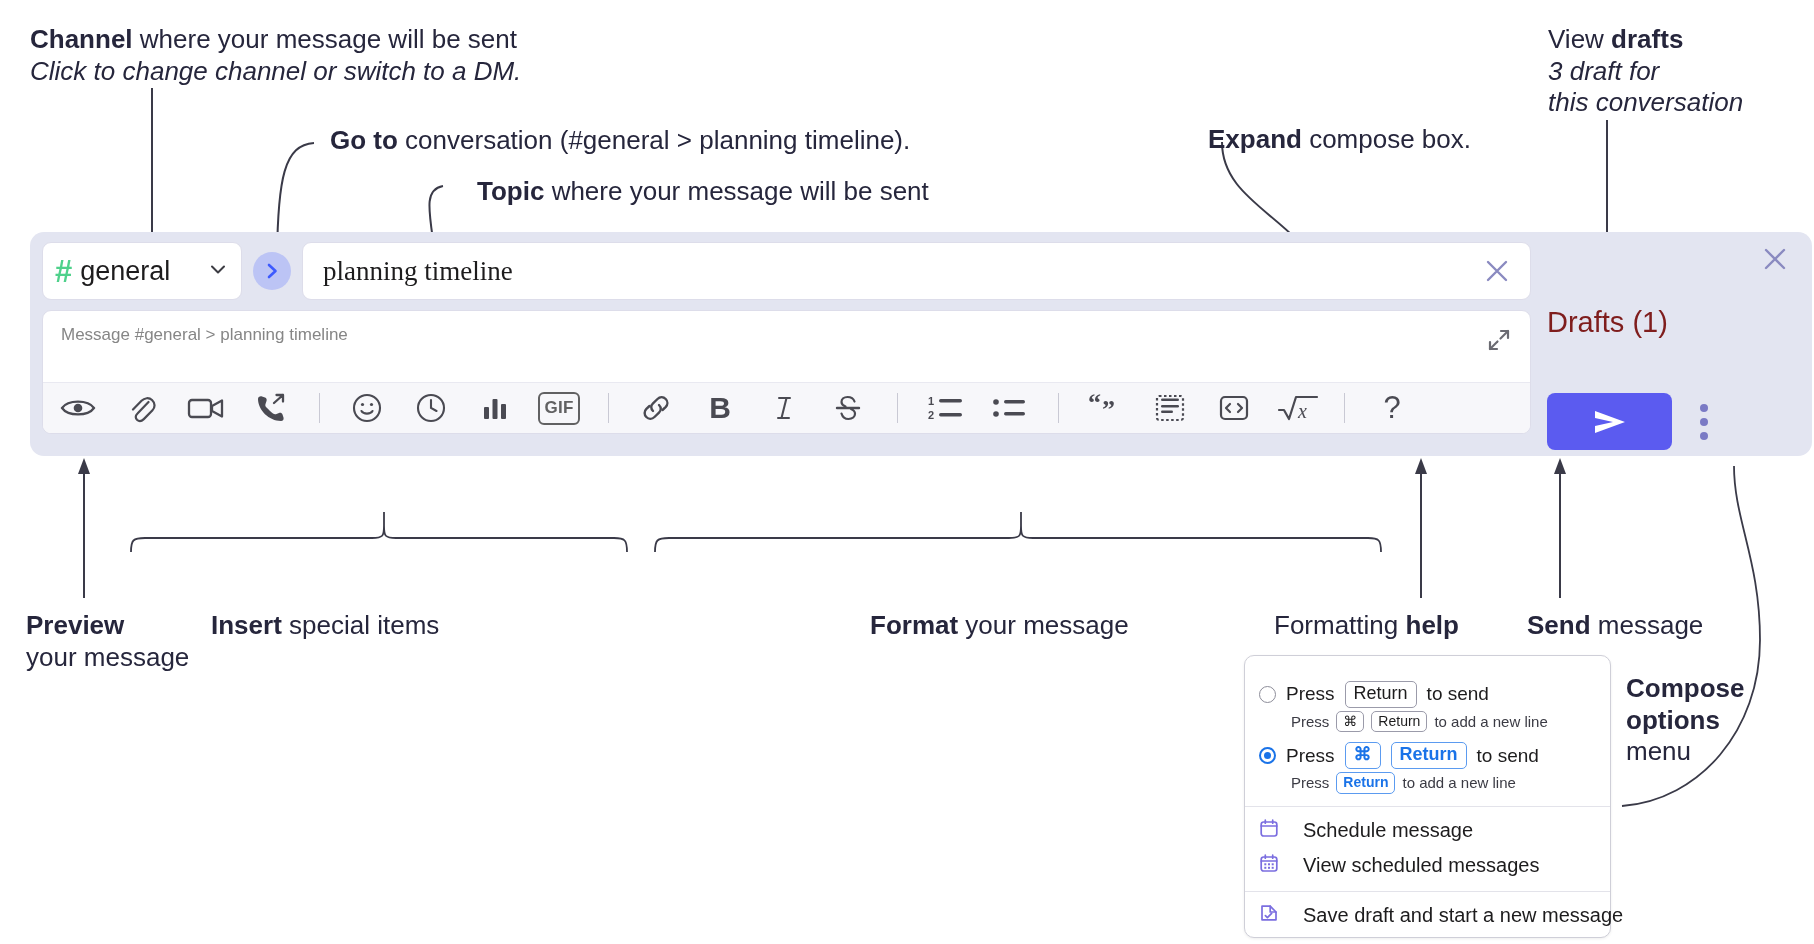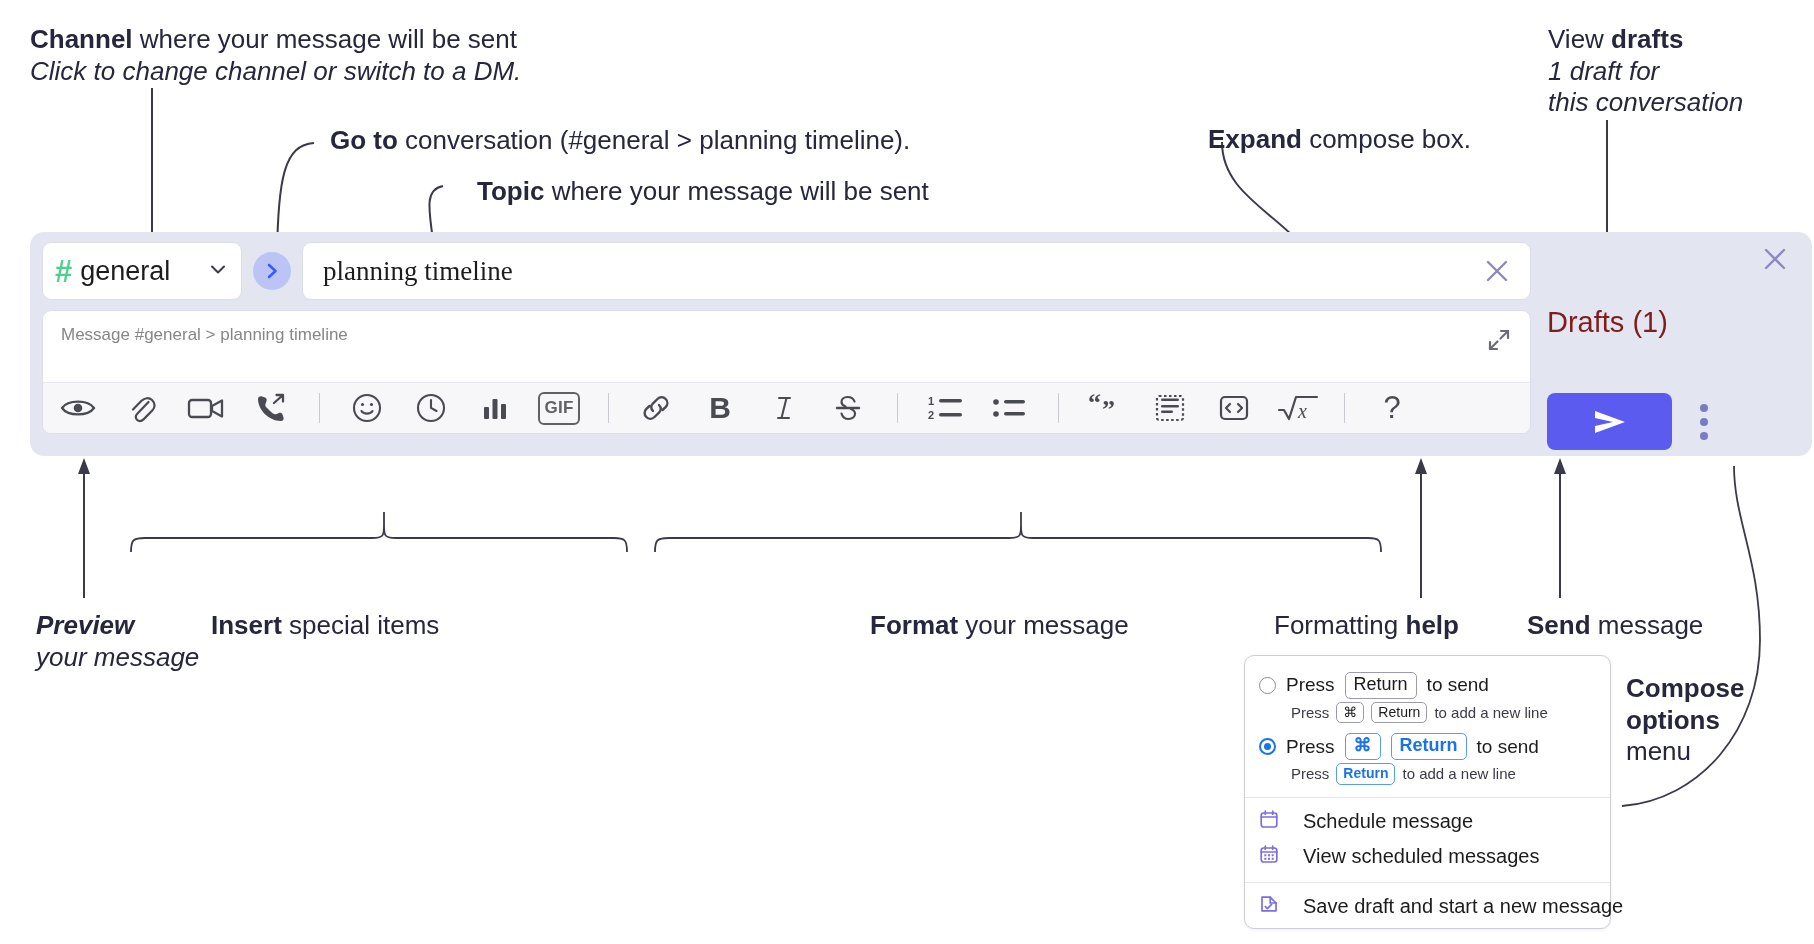--- a/index.html
+++ b/index.html
@@ -184,21 +184,21 @@
   .kebab span { width: 8px; height: 8px; border-radius: 50%; background: #7a7ac5; display: block; }
 
   
   .opt-menu {
     position: absolute;
     left: 1244px; top: 655px;
     width: 367px;
     background: #ffffff;
     border: 1px solid #cfcfd8;
     border-radius: 10px;
-    padding: 14px 0 4px 0;
+    padding: 23px 0 4px 0;
     box-shadow: 0 1px 3px rgba(0,0,0,.07);
   }
   .opt-row {
     display: flex; align-items: center;
     padding: 2px 16px 2px 14px;
     gap: 10px;
     cursor: pointer;
     font-size: 19px; color: #1d1c1d;
     white-space: nowrap;
   }
@@ -296,21 +296,21 @@
   <div class="anno" style="left:477px; top:176px;">
     <b>Topic</b><span> where your message will be sent</span>
   </div>
 
   <div class="anno" style="left:1208px; top:124px;">
     <b>Expand</b><span> compose box.</span>
   </div>
 
   <div class="anno" style="left:1548px; top:24px;">
     <div><span>View </span><b>drafts</b></div>
-    <div class="it">1 draft for</div>
+    <div class="it">3 draft for</div>
     <div class="it">this conversation</div>
   </div>
 
   <div class="compose-panel">
 
     <div class="panel-close">
       <svg width="26" height="26" viewBox="0 0 26 26" fill="none" stroke="#8a8ac0" stroke-width="2.4" stroke-linecap="round">
         <path d="M4 4 L22 22 M22 4 L4 22"></path>
       </svg>
     </div>
@@ -518,21 +518,21 @@
       </div>
 
       <div class="kebab">
         <span></span>
         <span></span>
         <span></span>
       </div>
     </div>
   </div>
 
-  <div class="anno" style="left:36px; top:610px;font-style:italic;">
+  <div class="anno" style="left:26px; top:610px;">
     <div><b>Preview</b></div>
     <div>your message</div>
   </div>
 
   <div class="anno" style="left:211px; top:610px;">
     <b>Insert</b><span> special items</span>
   </div>
 
   <div class="anno" style="left:870px; top:610px;">
     <b>Format</b><span> your message</span>

